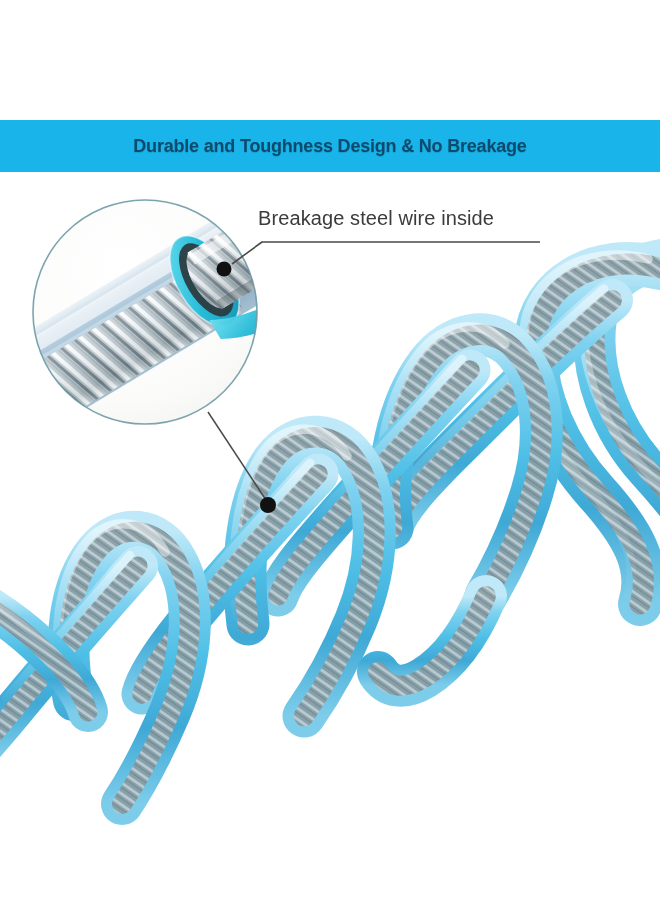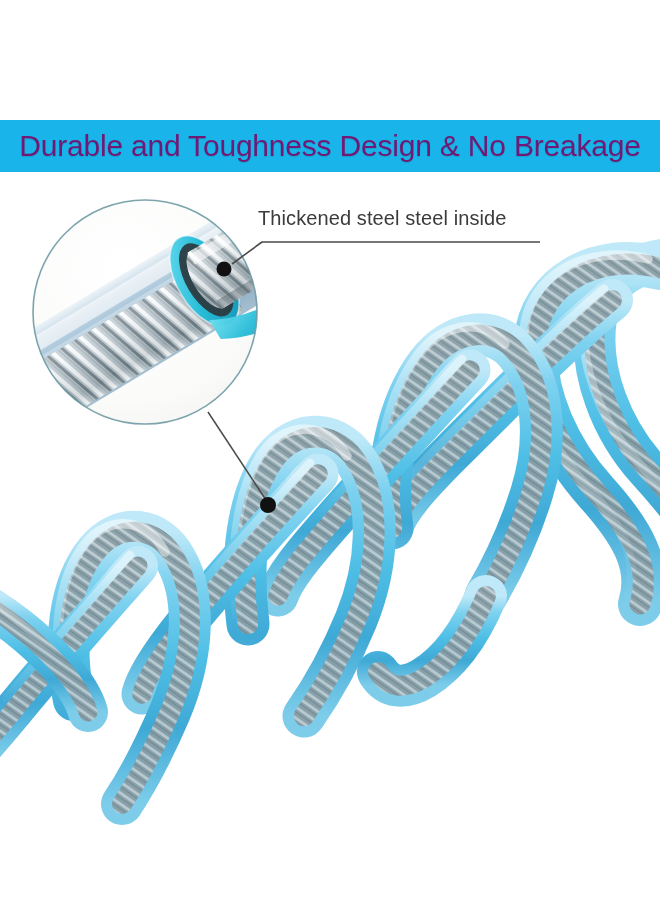--- a/index.html
+++ b/index.html
@@ -26,23 +26,23 @@
     left: 0;
     top: 120px;
     width: 660px;
     height: 52px;
     background: #19b5ea;
     display: flex;
     align-items: center;
     justify-content: center;
   }
   .banner-text {
-    color: #701a75;
-    font-size: 30px;
-    font-weight: normal;
+    color: #0c4a6e;
+    font-size: 18px;
+    font-weight: bold;
     letter-spacing: -0.2px;
     white-space: nowrap;
     text-shadow: 0 1px 1px rgba(0,0,0,0.12);
   }
 
   
   .art {
     position: absolute;
     left: 0;
     top: 0;
@@ -311,19 +311,19 @@
   <svg class="art" viewBox="0 0 660 900" xmlns="http://www.w3.org/2000/svg">
 
     <path d="M 540 242 L 262 242 L 232 264" fill="none" stroke="#4a4a4a" stroke-width="1.6" stroke-linejoin="round"></path>
 
     <circle cx="224" cy="269" r="7.5" fill="#111111"></circle>
 
     <path d="M 208 412 L 266 500" fill="none" stroke="#4a4a4a" stroke-width="1.5"></path>
     <circle cx="268" cy="505" r="8" fill="#111111"></circle>
   </svg>
 
-  <div class="callout-label">Thickened steel steel inside</div>
+  <div class="callout-label">Breakage steel wire inside</div>
 
   <div class="banner">
     <span class="banner-text">Durable and Toughness Design &amp; No Breakage</span>
   </div>
 
 </div>
 
 </body></html>

